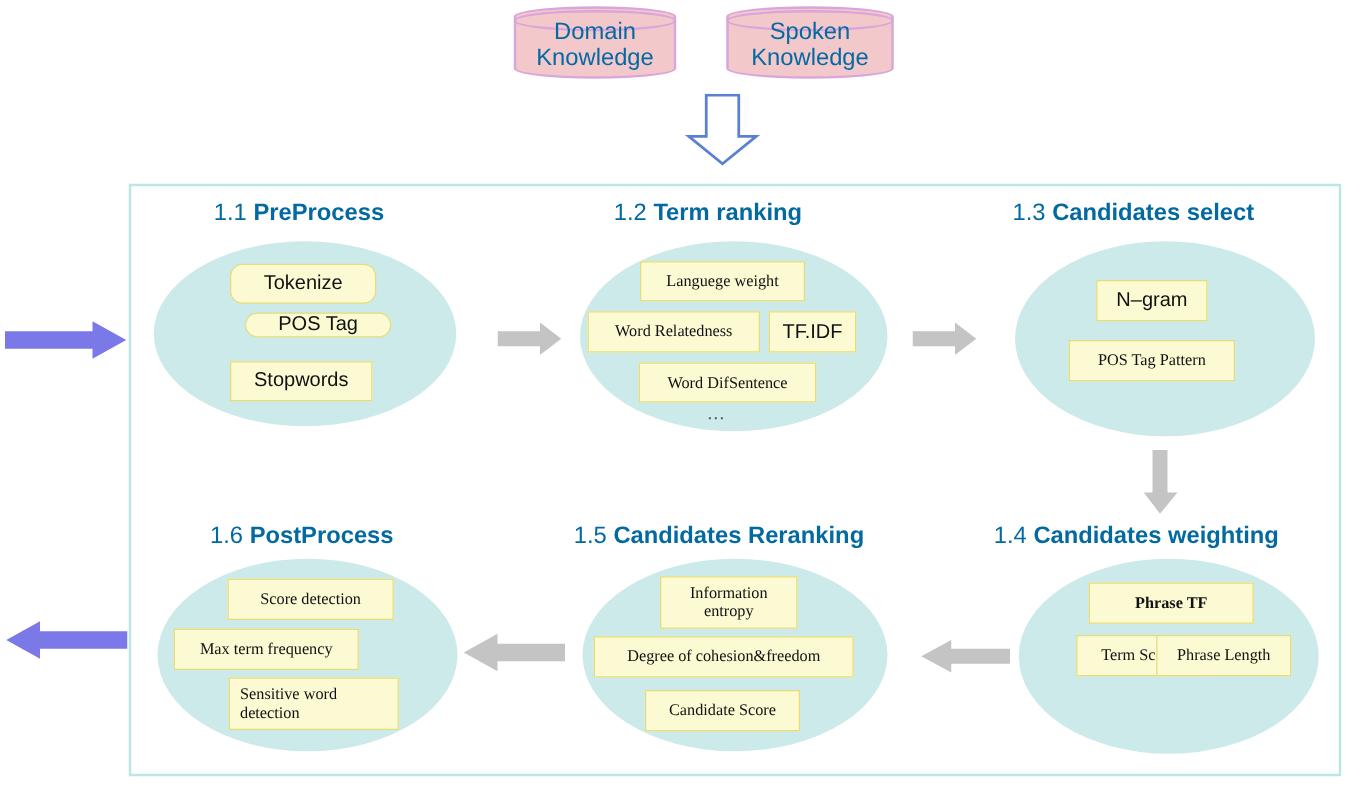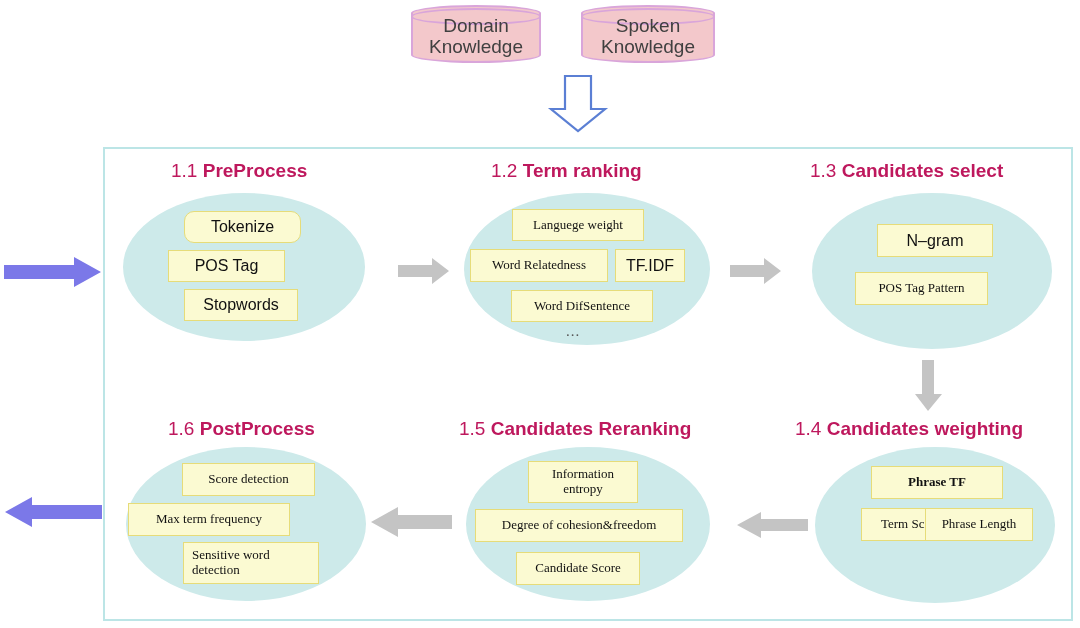--- a/index.html
+++ b/index.html
@@ -28,21 +28,21 @@
     position: absolute;
     background: #f3c8cb;
     border: 2px solid #d9a5da;
     border-radius: 50% / 14%;
     display: flex;
     align-items: center;
     justify-content: center;
     text-align: center;
     line-height: 1.12;
     font-size: 19px;
-    color: #404040;
+    color: #0369a1;
     box-sizing: border-box;
   }
   .cylinder::after {
     content: "";
     position: absolute;
     left: -2px; right: -2px;
     top: 1px;
     height: 13px;
     border: 2px solid #d9a5da;
     border-radius: 50%;
@@ -65,21 +65,21 @@
     box-sizing: border-box;
     background: transparent;
   }
 
   
   .stage-block { position: absolute; }
   .stage-title {
     position: absolute;
     white-space: nowrap;
     font-size: 19px;
-    color: #be185d;
+    color: #0369a1;
     font-weight: 400;
   }
   .stage-title b { font-weight: 700; }
 
   .ellipse {
     position: absolute;
     background: #cdeaea;
     border-radius: 50%;
   }
 
@@ -148,21 +148,21 @@
 
   <div id="pipeline-container"></div>
 
   <div class="stage-block">
     <div class="stage-title" style="left:171px; top:160px;">
       <span>1.1</span>
       <b>PreProcess</b>
     </div>
     <div class="ellipse" style="left:123px; top:193px; width:242px; height:148px;"></div>
     <div class="chip sans" style="left:184px; top:211px; width:117px; height:32px;border-radius:10px;">Tokenize</div>
-    <div class="chip sans" style="left:168px; top:250px; width:117px; height:32px;">POS Tag</div>
+    <div class="chip sans" style="left:196px; top:250px; width:117px; height:20px;border-radius:11px;">POS Tag</div>
     <div class="chip sans" style="left:184px; top:289px; width:114px; height:32px;">Stopwords</div>
   </div>
 
   <svg class="grey-arrow" style="left:398px; top:256px;" width="52" height="30" viewBox="0 0 52 30">
     <polygon points="0,9 34,9 34,2 51,15 34,28 34,21 0,21" fill="#c4c4c4"></polygon>
   </svg>
 
   <div class="stage-block">
     <div class="stage-title" style="left:491px; top:160px;">
       <span>1.2</span>
@@ -179,21 +179,21 @@
   <svg class="grey-arrow" style="left:730px; top:256px;" width="52" height="30" viewBox="0 0 52 30">
     <polygon points="0,9 34,9 34,2 51,15 34,28 34,21 0,21" fill="#c4c4c4"></polygon>
   </svg>
 
   <div class="stage-block">
     <div class="stage-title" style="left:810px; top:160px;">
       <span>1.3</span>
       <b>Candidates select</b>
     </div>
     <div class="ellipse" style="left:812px; top:193px; width:240px; height:156px;"></div>
-    <div class="chip sans" style="left:877px; top:224px; width:116px; height:33px;">N–gram</div>
+    <div class="chip sans" style="left:877px; top:224px; width:89px; height:33px;">N–gram</div>
     <div class="chip serif" style="left:855px; top:272px; width:133px; height:33px;">POS Tag Pattern</div>
   </div>
 
   <svg class="grey-arrow" style="left:913px; top:360px;" width="32" height="52" viewBox="0 0 32 52">
     <polygon points="9,0 21,0 21,34 29,34 15,51 2,34 9,34" fill="#c4c4c4"></polygon>
   </svg>
 
   <div class="stage-block">
     <div class="stage-title" style="left:795px; top:418px;">
       <span>1.4</span>
@@ -224,17 +224,17 @@
     <polygon points="82,10 28,10 28,2 1,17 28,32 28,24 82,24" fill="#c4c4c4"></polygon>
   </svg>
 
   <div class="stage-block">
     <div class="stage-title" style="left:168px; top:418px;">
       <span>1.6</span>
       <b>PostProcess</b>
     </div>
     <div class="ellipse" style="left:126px; top:447px; width:240px; height:154px;"></div>
     <div class="chip serif" style="left:182px; top:463px; width:133px; height:33px;">Score detection</div>
-    <div class="chip serif" style="left:128px; top:503px; width:162px; height:33px;">Max term frequency</div>
+    <div class="chip serif" style="left:139px; top:503px; width:148px; height:33px;">Max term frequency</div>
     <div class="chip serif left" style="left:183px; top:542px; width:136px; height:42px;">Sensitive word detection</div>
   </div>
 
 </div>
 
 </body></html>

